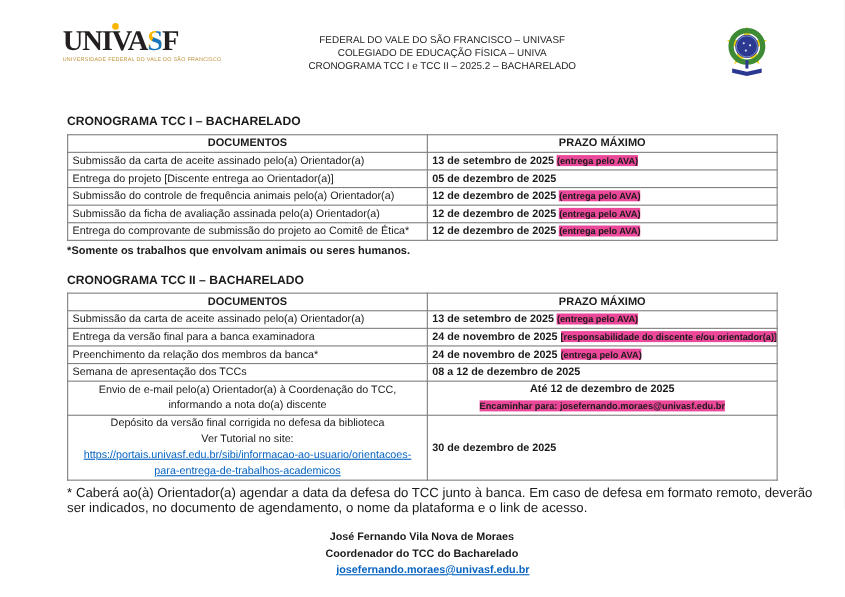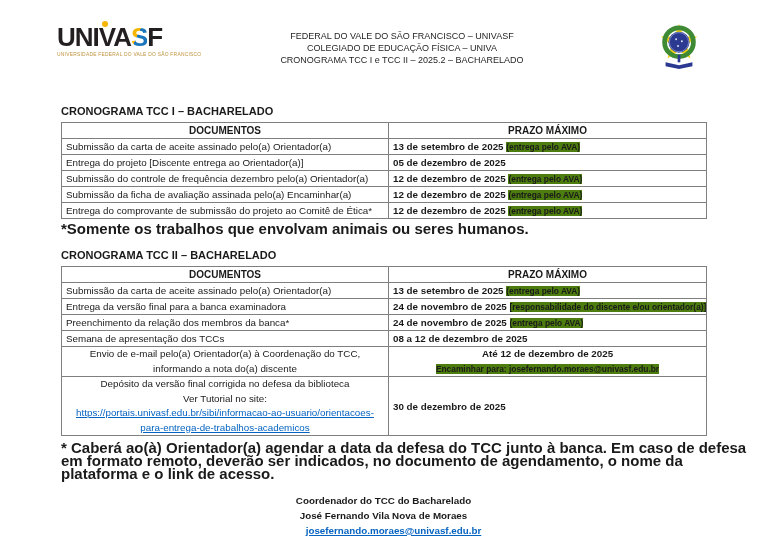--- a/index.html
+++ b/index.html
@@ -7,21 +7,21 @@
     position:relative;
     width:768px;height:543px;
     background:#ffffff;
     font-family:"Liberation Sans", sans-serif;
     color:#1a1a1a;
     overflow:hidden;
     margin:0 auto;
   }
   
   .hdr-logo{position:absolute;left:57px;top:24px;width:130px;}
-  .logo-word{position:relative;font-weight:bold;font-size:26px;line-height:26px;letter-spacing:-1px;color:#231f20;font-family:Liberation Sans, sans-serif;}
+  .logo-word{position:relative;font-weight:bold;font-size:26px;line-height:26px;letter-spacing:-1px;color:#231f20;font-family:Liberation Serif, serif;}
   .logo-word .s-char{
     background:linear-gradient(115deg,#f7b500 42%,#1b75bb 42%);
     -webkit-background-clip:text;background-clip:text;
     color:transparent;
   }
   .logo-dot{position:absolute;left:45px;top:-3px;width:6px;height:6px;border-radius:50%;background:#f7b500;}
   .logo-sub{font-size:4.9px;line-height:6px;color:#c0923a;white-space:nowrap;letter-spacing:0.25px;margin-top:2px;}
   .hdr-center{
     position:absolute;left:0;right:0;top:30px;
     text-align:center;font-size:9px;line-height:12px;color:#262626;padding-left:36px;
@@ -40,31 +40,31 @@
     height:15px;
     overflow:hidden;
   }
   table.sched th{font-weight:bold;text-align:center;font-size:10px;}
   col.c-doc{width:327px;}
   col.c-prazo{width:318px;}
   td.doc{white-space:nowrap;}
   td.prazo{white-space:nowrap;padding-left:6px;}
   .date{font-weight:bold;}
   .hl{
-    background:#4d7c0f;font-weight:bold;font-size:8.4px;
+    background:#ec4899;font-weight:bold;font-size:8.4px;
   }
   .hl:empty{display:none;}
   td.multi{white-space:normal;padding:2px 4px;vertical-align:middle;line-height:14px;}
   td.multi-top{vertical-align:middle;}
   .cell-line{display:block;line-height:14.5px;text-align:center;}
   a.doc-link{color:#0563c1;text-decoration:underline;}
   a.mail-link{color:#0563c1;text-decoration:underline;font-weight:bold;margin-left:20px;}
-  .footnote{font-size:15px;font-weight:bold;line-height:13px;margin-top:3px;}
+  .footnote{font-size:10px;font-weight:bold;line-height:13px;margin-top:3px;}
   .gap-title{margin-top:14px;}
-  .footnote2{font-size:15px;font-weight:bold;line-height:13px;margin-top:5px;width:688px;}
+  .footnote2{font-size:12px;font-weight:normal;line-height:13px;margin-top:5px;width:688px;}
   .signature{margin-top:13px;text-align:center;font-size:9.8px;font-weight:bold;line-height:15px;}
 </style>
 </head>
 <body>
 
 <div class="page">
 
   <div class="hdr-logo">
     <div class="logo-word"><span>UNIVA</span><span class="s-char">S</span><span>F</span><span class="logo-dot"></span></div>
     <div class="logo-sub">UNIVERSIDADE FEDERAL DO VALE DO SÃO FRANCISCO</div>
@@ -106,25 +106,25 @@
       <tbody>
         <tr>
           <td class="doc">Submissão da carta de aceite assinado pelo(a) Orientador(a)</td>
           <td class="prazo"><span class="date">13 de setembro de 2025</span> <span class="hl">(entrega pelo AVA)</span></td>
         </tr>
         <tr>
           <td class="doc">Entrega do projeto [Discente entrega ao Orientador(a)]</td>
           <td class="prazo"><span class="date">05 de dezembro de 2025</span> </td>
         </tr>
         <tr>
-          <td class="doc">Submissão do controle de frequência dezembro pelo(a) Orientador(a)</td>
+          <td class="doc">Submissão do controle de frequência animais pelo(a) Orientador(a)</td>
           <td class="prazo"><span class="date">12 de dezembro de 2025</span> <span class="hl">(entrega pelo AVA)</span></td>
         </tr>
         <tr>
-          <td class="doc">Submissão da ficha de avaliação assinada pelo(a) Encaminhar(a)</td>
+          <td class="doc">Submissão da ficha de avaliação assinada pelo(a) Orientador(a)</td>
           <td class="prazo"><span class="date">12 de dezembro de 2025</span> <span class="hl">(entrega pelo AVA)</span></td>
         </tr>
         <tr>
           <td class="doc">Entrega do comprovante de submissão do projeto ao Comitê de Ética*</td>
           <td class="prazo"><span class="date">12 de dezembro de 2025</span> <span class="hl">(entrega pelo AVA)</span></td>
         </tr>
       </tbody>
     </table>
 
     <div class="footnote">*Somente os trabalhos que envolvam animais ou seres humanos.</div>
@@ -179,19 +179,19 @@
             </a>
           </td>
           <td class="prazo"><span class="date">30 de dezembro de 2025</span></td>
         </tr>
       </tbody>
     </table>
 
     <div class="footnote2">* Caberá ao(à) Orientador(a) agendar a data da defesa do TCC junto à banca. Em caso de defesa em formato remoto, deverão ser indicados, no documento de agendamento, o nome da plataforma e o link de acesso.</div>
 
     <div class="signature">
+      <div>José Fernando Vila Nova de Moraes</div>
       <div>Coordenador do TCC do Bacharelado</div>
-      <div>José Fernando Vila Nova de Moraes</div>
       <div><a class="mail-link" href="#">josefernando.moraes@univasf.edu.br</a></div>
     </div>
 
   </div>
 </div>
 
 </body></html>

